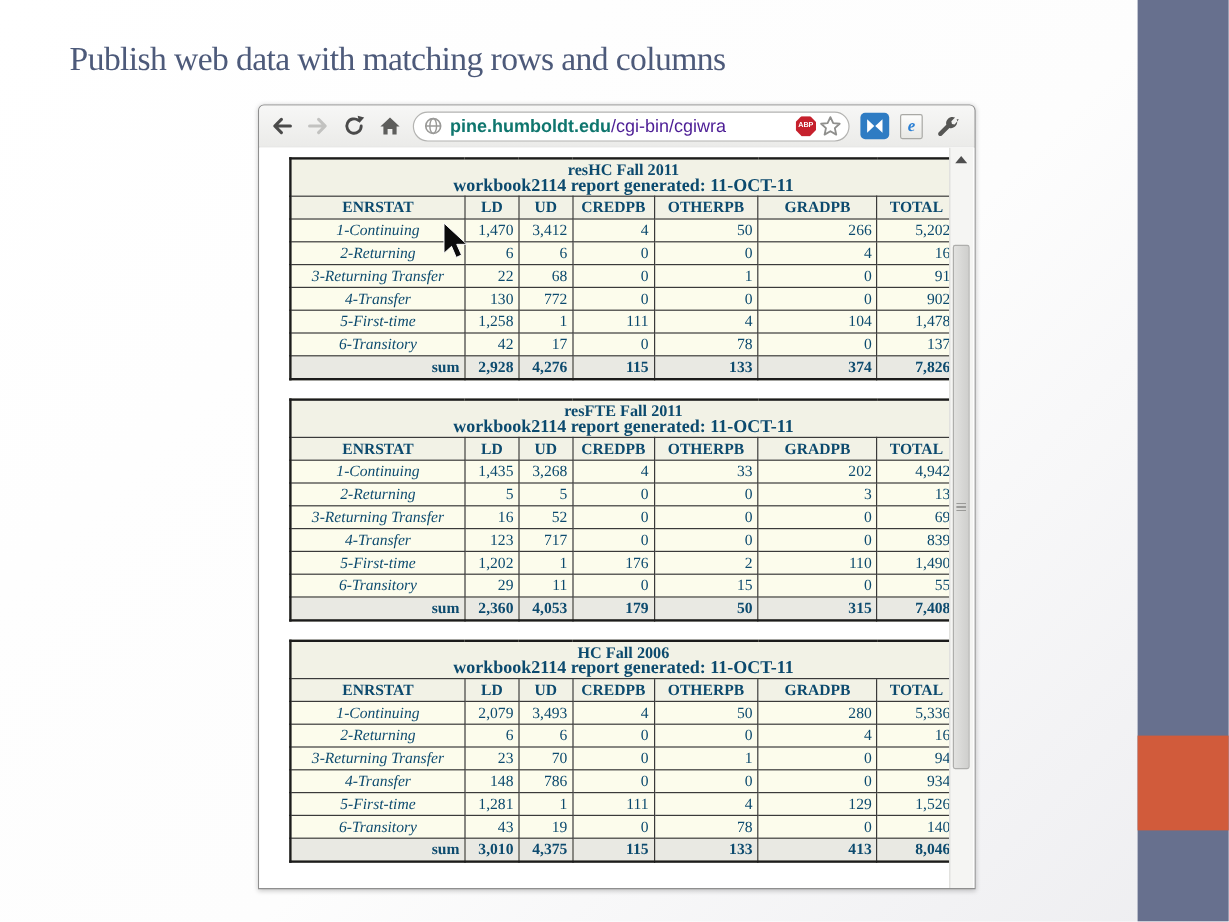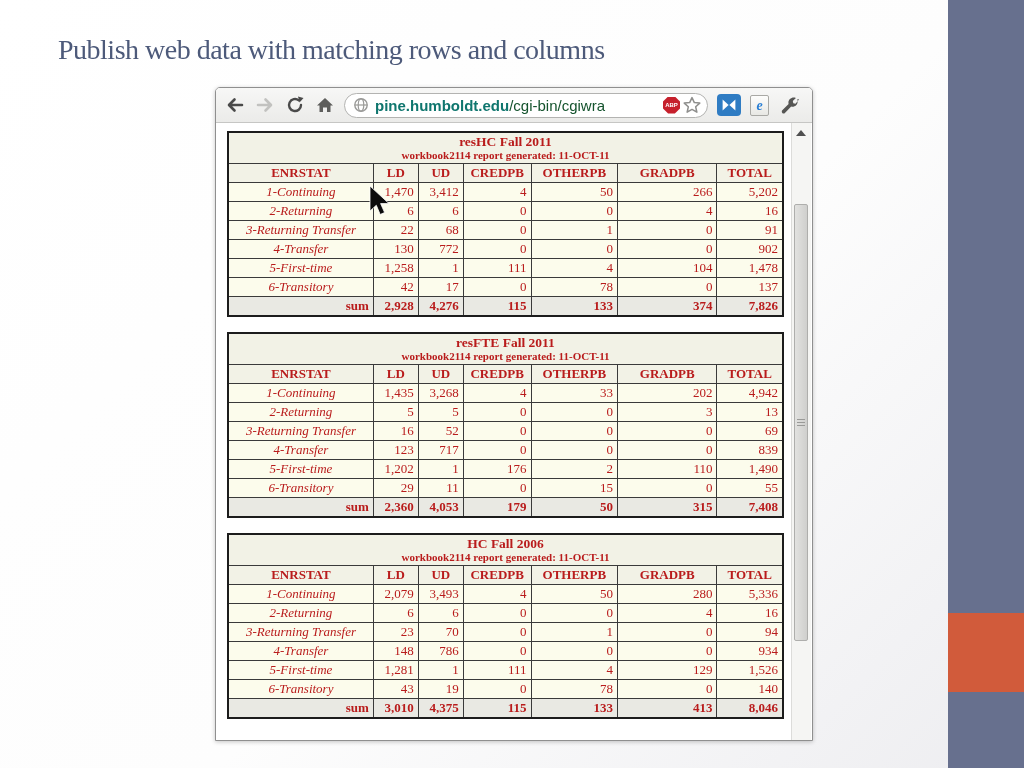--- a/index.html
+++ b/index.html
@@ -18,41 +18,41 @@
     border:1px solid #8f8f8f;border-radius:5px 5px 0 0;background:#fff;
     box-shadow:0 1px 4px rgba(0,0,0,.22);box-sizing:border-box;}
   .toolbar{position:absolute;left:0;top:0;right:0;height:35px;
     background:linear-gradient(#f7f7f6,#ebebe9);border-bottom:1px solid #c6c6c4;
     border-radius:4px 4px 0 0;display:flex;align-items:center;padding:0 8px;box-sizing:border-box;}
   .nav-btn{width:22px;height:22px;margin-right:8px;display:flex;align-items:center;justify-content:center;flex:0 0 auto;}
   .omnibox{height:25px;width:364px;background:#fff;border:1px solid #b3b3b1;border-radius:13px;
     display:flex;align-items:center;padding:0 6px 0 8px;box-sizing:border-box;margin-right:9px;flex:0 0 auto;}
   .url{white-space:nowrap;overflow:hidden;flex:1;font-size:15px;line-height:23px;}
   .url-host{color:#0f766e;font-weight:bold;}
-  .url-path{color:#14532d;}
+  .url-path{color:#4c1d95;}
   .abp-badge{width:17px;height:17px;flex:0 0 auto;background:#c6202c;color:#fff;
     font-size:6px;font-weight:bold;display:flex;align-items:center;justify-content:center;
     clip-path:polygon(30% 0,70% 0,100% 30%,100% 70%,70% 100%,30% 100%,0 70%,0 30%);margin:0 3px;}
   .ext-btn{margin-right:9px;flex:0 0 auto;display:flex;align-items:center;justify-content:center;}
   .ext-blue{width:24px;height:22px;background:#2f7cc3;border-radius:4px;}
   .ext-ie{width:19px;height:21px;background:linear-gradient(#fdfdfc,#e8e8e4);border:1px solid #a9a9a5;
     border-radius:2px;font-family:"Liberation Serif",serif;font-style:italic;font-weight:bold;
     font-size:14px;color:#2a7fd4;line-height:19px;text-align:center;box-sizing:border-box;}
 
   
   .content{position:absolute;left:0;top:35px;right:0;bottom:0;background:#fff;overflow:hidden;}
   .tables{position:absolute;left:11px;top:8px;width:557px;}
 
   table.report{width:100%;border-collapse:collapse;margin-bottom:15px;
-    font-family:"Liberation Serif","DejaVu Serif",serif;font-size:13px;color:#b91c1c;
-    border:2px solid #1c1c1c;background:#fcfcec;table-layout:fixed;}
+    font-family:"Liberation Serif","DejaVu Serif",serif;font-size:13px;color:#0c4a6e;
+    border:2px solid #1c1c1c;background:#fcfcec;table-layout:fixed;margin-left:14px;}
   table.report td,table.report th{border:1px solid #3a3a3a;padding:1px 4px;line-height:16px;overflow:hidden;}
   .title-cell{background:#f2f2e6;text-align:center;padding:2px 0;}
   .tbl-title{font-weight:bold;font-size:13.5px;line-height:15px;}
-  .tbl-sub{font-weight:bold;font-size:11px;line-height:13px;}
+  .tbl-sub{font-weight:bold;font-size:15px;line-height:13px;}
   tr.head th{background:#f2f2e6;font-weight:bold;text-align:center;font-size:13px;}
   td.label{text-align:center;font-style:italic;}
   td.num{text-align:right;}
   tr.sumrow td{background:#e9e9e3;font-weight:bold;}
   td.sumlabel{text-align:right;}
 
   
   .scrollbar{position:absolute;top:0;right:1px;width:19px;bottom:0;
     background:#f5f5f3;border-left:1px solid #dcdcda;}
   .sb-up{position:absolute;top:3px;left:2px;width:14px;height:14px;display:flex;align-items:center;justify-content:center;}

